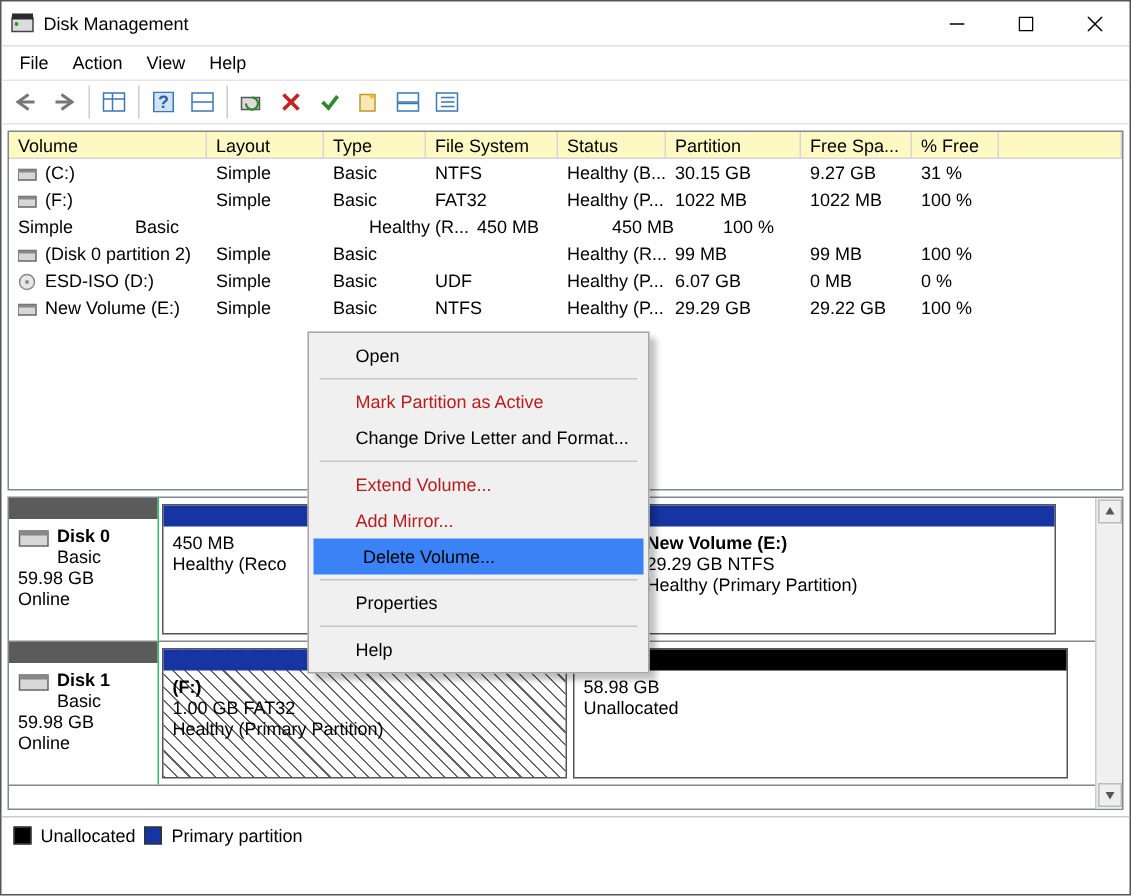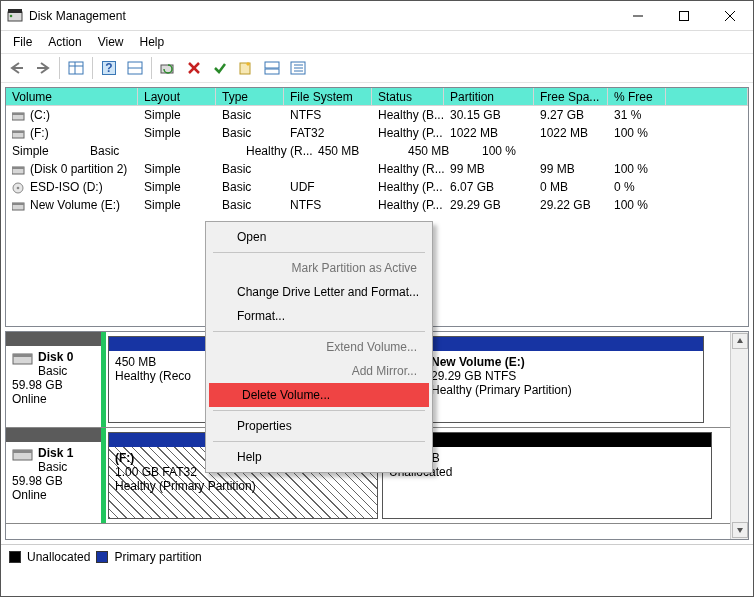--- a/index.html
+++ b/index.html
@@ -8,48 +8,48 @@
 .titlebar .icon { width: 16px; height: 16px; margin-right: 6px; }
 .titlebar .title { flex: 1; font-size: 12px; }
 .titlebar .winbtn { width: 46px; height: 30px; display: flex; align-items: center; justify-content: center; }
 .menubar { height: 20px; display: flex; align-items: flex-start; padding: 0 4px; margin-top:2px; }
 .menubar span { padding: 2px 8px; }
 .toolbar { height: 30px; display: flex; align-items: center; border-top: 1px solid #e5e5e5; border-bottom: 1px solid #e5e5e5; padding: 0 4px; gap: 2px; }
 .tbtn { width: 24px; height: 24px; display: flex; align-items: center; justify-content: center; border: 1px solid transparent; }
 .tsep { width: 1px; height: 22px; background: #ccc; margin: 0 2px; }
 .vlist { border: 1px solid #828790; margin: 4px; }
 .vlist-head, .vlist-row { display: flex; height: 18px; align-items: center; }
-.vlist-head { background: #5eead4; }
+.vlist-head { background: #fef9c3; }
 .vlist-head div { border-right: 1px solid #d5d5d5; border-bottom: 1px solid #d5d5d5; height: 100%; padding: 2px 6px; display: flex; align-items: center; overflow: hidden; white-space: nowrap; }
 .vlist-row div { padding: 0 6px; overflow: hidden; white-space: nowrap; display: flex; align-items: center; }
 .vol-icon { display: inline-block; width: 14px; height: 10px; margin-right: 4px; }
 .c-vol { width:132px; }
 .c-lay { width:78px; }
 .c-typ { width:68px; }
 .c-fs  { width:88px; }
 .c-st  { width:72px; }
 .c-cap { width:90px; }
 .c-fre { width:74px; }
 .c-pct { width:58px; }
 .c-end { flex:1; }
 .diskpane { margin: 0 4px 4px 4px; border: 1px solid #828790; display: flex; height: 209px; }
 .diskpane .content { flex: 1; overflow: hidden; }
 .diskpane .scroll { width: 18px; background: #f0f0f0; border-left: 1px solid #ccc; display:flex; flex-direction:column; justify-content:space-between; align-items:center; }
 .diskrow { display: flex; height: 96px; border-bottom: 1px solid #888; }
-.diskinfo { width: 100px; border-right: 5px solid #22c55e; padding: 4px 6px; position:relative; }
+.diskinfo { width: 100px; border-right: 1px solid #22c55e; padding: 4px 6px; position:relative; }
 .diskinfo .stripe { height: 14px; background: #5b5b5b; margin: -4px -6px 4px -6px; }
 .part { border: 1px solid #555; margin: 4px 2px; padding: 4px 6px; position:relative; display:flex; flex-direction:column; }
 .part .bar { height: 14px; margin: -4px -6px 4px -6px; }
 .hatch { background-image: repeating-linear-gradient(45deg,#666 0,#666 1px,transparent 1px,transparent 6px); }
 .legend { height: 24px; border-top: 1px solid #ccc; display: flex; align-items: center; padding: 0 8px; gap: 6px; }
 .sw { width: 12px; height: 12px; border:1px solid #333; }
 .ctxmenu { position: absolute; left: 204px; top: 220px; width: 228px; background: #f0f0f0; border: 1px solid #a6a6a6; box-shadow: 4px 4px 4px rgba(0,0,0,.25); padding: 3px; z-index: 100; }
 .ctxmenu .mi { padding: 5px 12px 5px 28px; white-space: nowrap; }
-.ctxmenu .mi.dis { color: #737373; text-align: right; }
-.ctxmenu .mi.hl { background: #ef4444; padding-left: 33px; }
+.ctxmenu .mi.dis { color: #b91c1c; }
+.ctxmenu .mi.hl { background: #3b82f6; padding-left: 33px; }
 .ctxmenu .msep { height: 1px; background: #c5c5c5; margin: 3px 4px; }
 svg { display:block; }
 .arrowbtn { width:16px; height:16px; border:1px solid #bbb; background:#efefef; display:flex; align-items:center; justify-content:center; margin:1px; }
 </style>
 </head>
 <body>
 
 <div class="titlebar">
   <span class="icon">
     <svg width="16" height="16">
@@ -343,21 +343,20 @@
   <span>Unallocated</span>
   <span class="sw" style="background:#1734a3"></span>
   <span>Primary partition</span>
 </div>
 
 <div class="ctxmenu" id="ctx">
     <div class="mi">Open</div>
     <div class="msep"></div>
     <div class="mi dis">Mark Partition as Active</div>
     <div class="mi">Change Drive Letter and Format...</div>
-    <div class="mi">Format...</div>
     <div class="msep"></div>
     <div class="mi dis">Extend Volume...</div>
     <div class="mi dis">Add Mirror...</div>
     <div class="mi hl">Delete Volume...</div>
     <div class="msep"></div>
     <div class="mi">Properties</div>
     <div class="msep"></div>
     <div class="mi">Help</div>
   </div>
 

